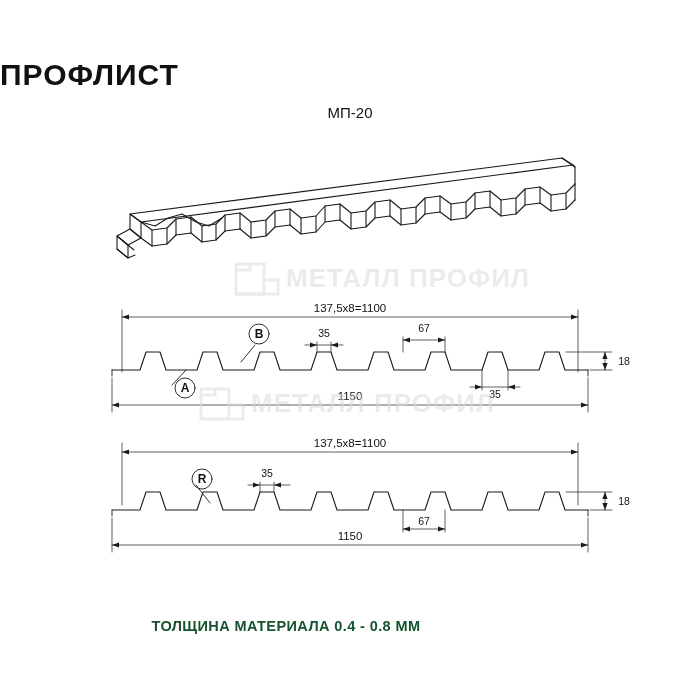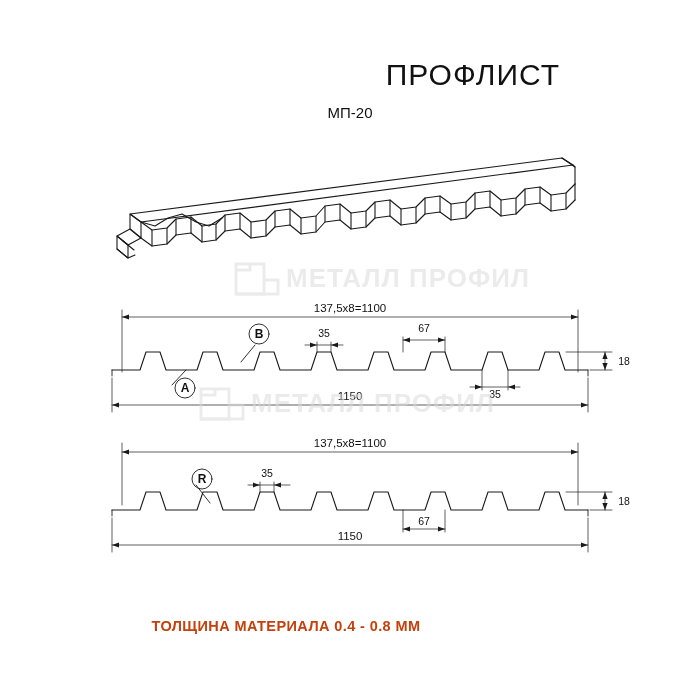--- a/index.html
+++ b/index.html
@@ -19,23 +19,23 @@
     position: absolute;
     left: 0; top: 0;
     width: 700px;
     height: 700px;
   }
   .title {
     position: absolute;
     left: 0;
     top: 58px;
     width: 560px;
-    text-align: right;
+    text-align: left;
     font-size: 30px;
-    font-weight: normal;
+    font-weight: bold;
     letter-spacing: 1px;
     color: #111;
   }
   .subtitle {
     position: absolute;
     left: 0;
     top: 104px;
     width: 700px;
     text-align: center;
     font-size: 15px;
@@ -44,21 +44,21 @@
   }
   .footer {
     position: absolute;
     left: 0;
     top: 618px;
     width: 572px;
     text-align: center;
     font-size: 14.5px;
     font-weight: bold;
     letter-spacing: 0.4px;
-    color: #c2410c;
+    color: #14532d;
   }
   svg text {
     font-family: "Liberation Sans", sans-serif;
     fill: #111;
   }
   .dim {
     font-size: 11.5px;
   }
   .small-dim {
     font-size: 10.5px;

